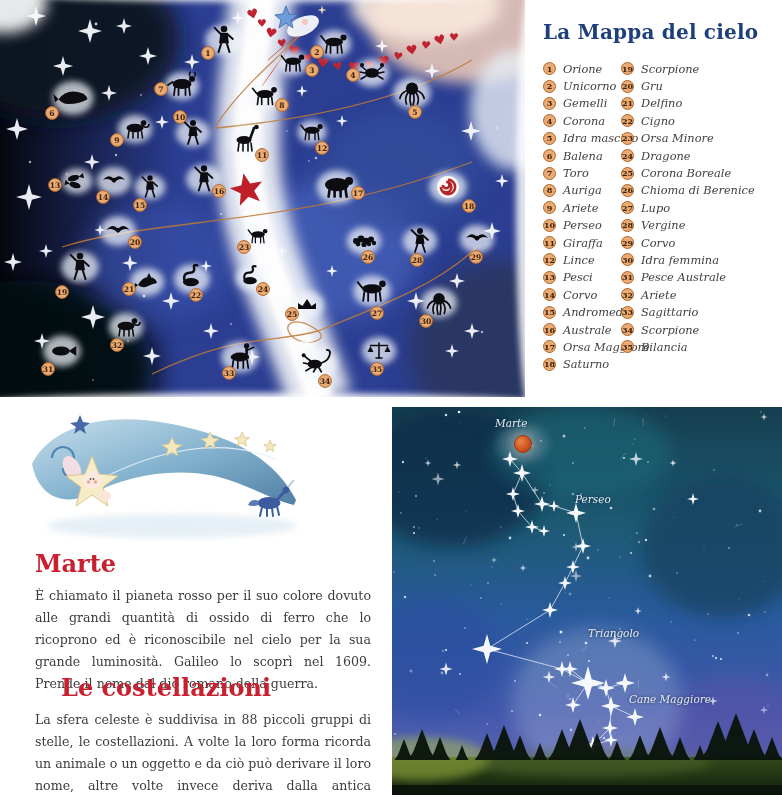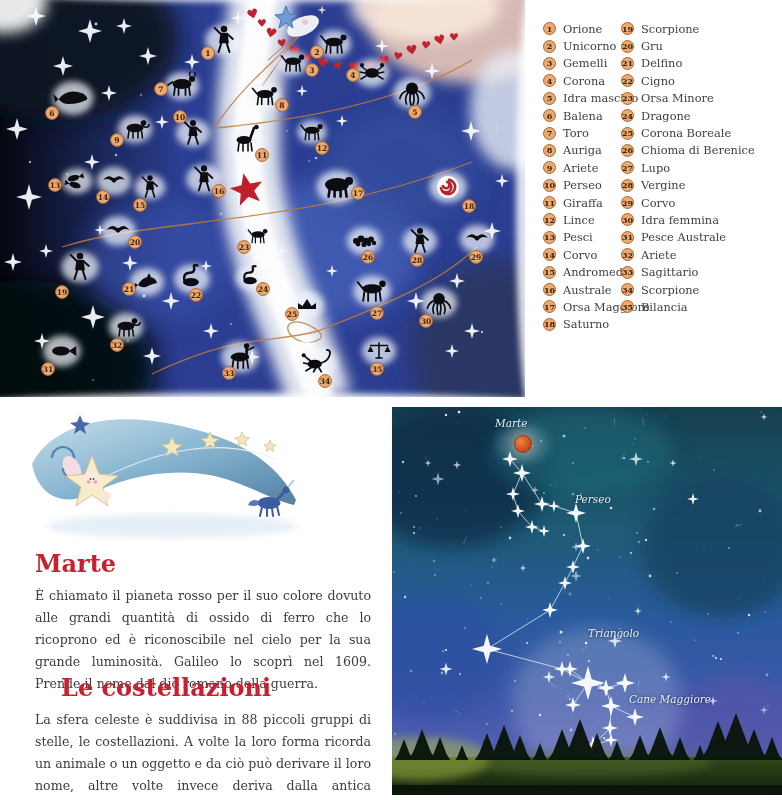--- a/index.html
+++ b/index.html
@@ -13,21 +13,21 @@
   .legend{left:543px;top:20px;width:236px;}
   .legend h1{margin:0 0 16px 0;font-size:20px;font-weight:700;letter-spacing:.2px;color:#1d3f7c;}
   .cols{display:flex;}
   .col{display:flex;flex-direction:column;}
   .col.left{width:78px;margin-right:0;}
   .li{display:flex;align-items:center;height:17.4px;white-space:nowrap;}
   .badge{display:inline-flex;align-items:center;justify-content:center;
          width:13px;height:13px;border-radius:50%;flex:0 0 13px;
          background:#eaaa74;border:1px solid #b06526;box-sizing:border-box;
          font-size:8px;font-weight:700;color:#3f2309;line-height:1;}
-  .nm{margin-left:7px;font-size:11.4px;color:#3f3f3f;}
+  .nm{margin-left:7px;font-style:italic;font-size:11.4px;color:#3f3f3f;}
   
   .vignette{left:22px;top:406px;width:295px;height:140px;}
   .vignette svg{display:block;width:295px;height:140px;}
   
   .article h2{position:absolute;left:35px;margin:0;color:#c9202f;font-weight:700;}
   .article p{position:absolute;left:35px;width:336px;margin:0;font-size:12.6px;
              line-height:22px;color:#3c3c3c;text-align:justify;}
   #h-marte{top:549px;font-size:24px;}
   #p-marte{top:585px;}
   #h-cost{top:673px;font-size:24px;margin-left:26px;}
@@ -723,20 +723,21 @@
           </g>
         </g>
         <g>
           <circle cx="377" cy="369" r="6.4" fill="#eaaa74" stroke="#b06526" stroke-width="1"></circle>
           <text x="377" y="371.8" text-anchor="middle" font-family="DejaVu Serif, serif" font-size="7.6" font-weight="700" fill="#3f2309">35</text>
         </g>
       </svg>
   </div>
 
   <div class="abs legend">
+    <h1>La Mappa del cielo</h1>
     <div class="cols">
       <div class="col left" id="legendLeft">
           <div class="li">
             <span class="badge">1</span>
             <span class="nm">Orione</span>
           </div>
           <div class="li">
             <span class="badge">2</span>
             <span class="nm">Unicorno</span>
           </div>

